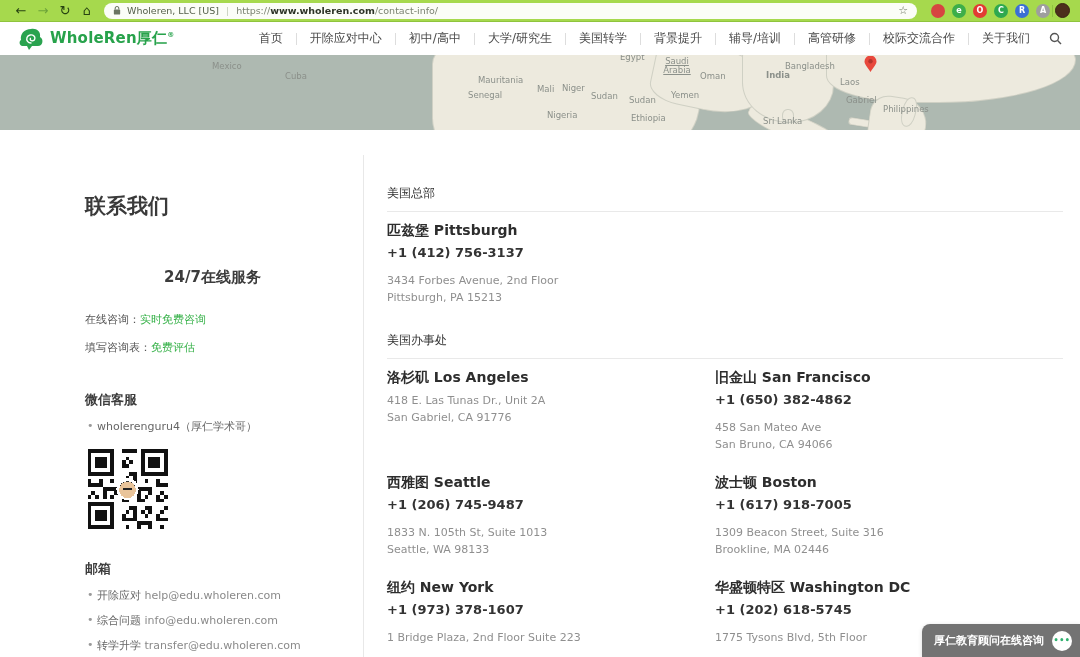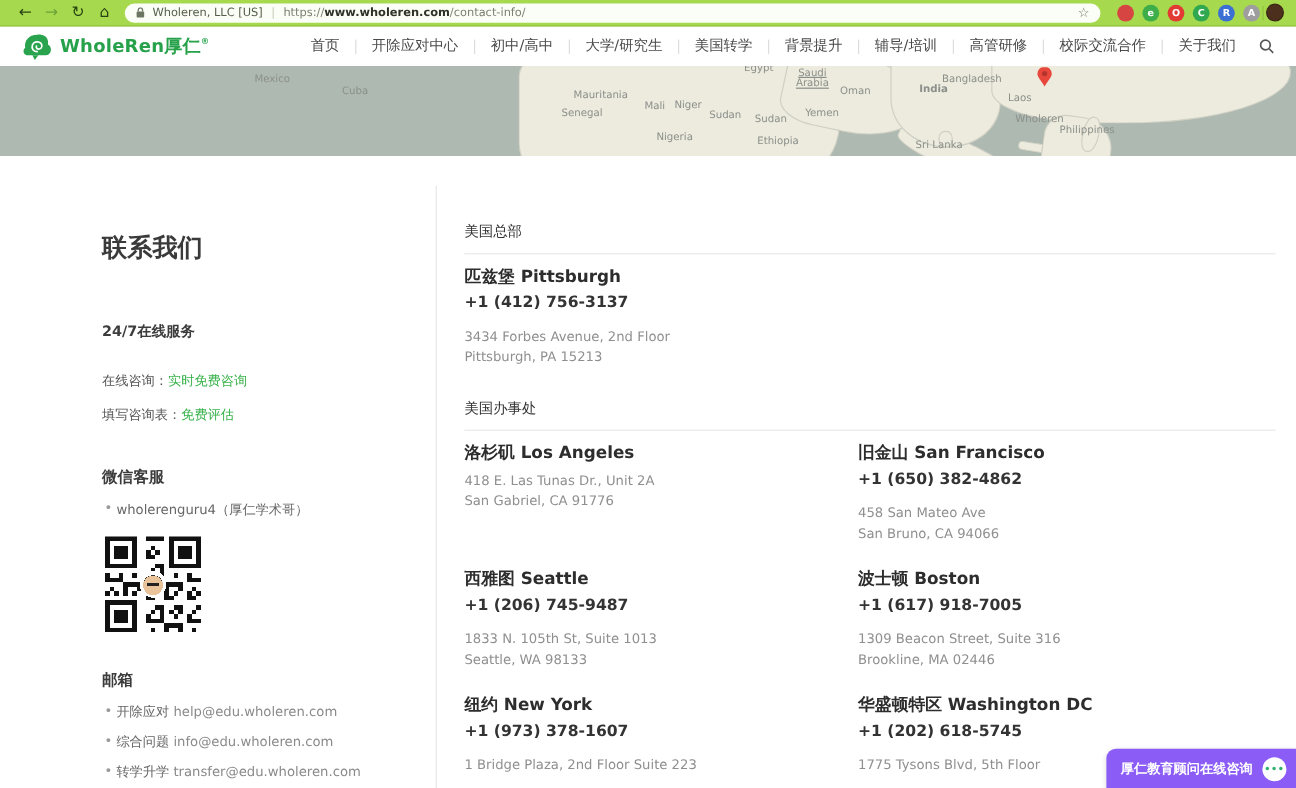--- a/index.html
+++ b/index.html
@@ -41,21 +41,21 @@
   .land { position: absolute; background: #edeade; border: 1px solid rgba(120,130,120,.25); }
   .map-label { position: absolute; color: #8b908a; font-size: 8.5px; line-height: 1.1; z-index: 5; white-space: nowrap; }
   .map-label.wrap { white-space: normal; text-align: center; }
   .map-pin { position: absolute; z-index: 7; }
 
   
   .vdivider { position: absolute; left: 363px; top: 155px; bottom: 0; width: 1px; background: #e8e8e8; }
 
   .left-col { position: absolute; left: 85px; top: 192px; width: 255px; color: #3c3c3c; }
   .page-title { font-size: 21px; font-weight: bold; color: #3a3a3a; margin-bottom: 48px; }
-  .service-title { font-size: 12px; font-weight: bold; margin-bottom: 25px; }
+  .service-title { font-size: 15px; font-weight: bold; margin-bottom: 25px; text-align: center; }
   .small-line { font-size: 11px; color: #555; margin-bottom: 13px; }
   .small-line.last { margin-bottom: 36px; }
   .green-link { color: #38b24a; cursor: pointer; }
   .sub-title { font-size: 13px; font-weight: bold; margin-bottom: 10px; }
   .bullet-list { list-style: none; }
   .bullet-list li { font-size: 11px; color: #666; margin-bottom: 9px; padding-left: 12px; position: relative; }
   .bullet-list li::before { content: "•"; position: absolute; left: 2px; color: #999; }
   .wechat-list { margin-bottom: 15px; }
   .qr { width: 85px; height: 80px; margin-bottom: 31px; display: block; }
   .email-list li { margin-bottom: 10px; }
@@ -64,21 +64,21 @@
   .right-col { position: absolute; left: 387px; top: 185px; width: 676px; }
   .section-h { font-size: 12px; color: #333; padding-bottom: 9px; border-bottom: 1px solid #e9e9e9; margin-bottom: 10px; }
   .office { margin-bottom: 21px; }
   .office-city { font-size: 14px; font-weight: bold; color: #2d2d2d; margin-bottom: 5px; }
   .office-phone { font-size: 13px; font-weight: bold; color: #333; margin-bottom: 12px; }
   .office-addr { font-size: 11px; color: #8f8f8f; line-height: 1.55; }
   .hq-block { margin-bottom: 26px; }
   .office-grid { display: grid; grid-template-columns: 328px 348px; }
 
   
-  .chat-widget { position: absolute; right: 0; bottom: 0; width: 158px; height: 33px; background: #8b5cf6;
+  .chat-widget { position: absolute; right: 0; bottom: 0; width: 158px; height: 33px; background: #737373;
                  border-radius: 8px 0 0 0; display: flex; align-items: center; justify-content: space-between;
                  padding: 0 8px 0 12px; cursor: pointer; z-index: 50; box-shadow: 0 1px 4px rgba(0,0,0,.15); }
   .chat-label { color: #fff; font-size: 11px; font-weight: bold; white-space: nowrap; }
   .chat-bubble { width: 20px; height: 20px; background: #fff; border-radius: 50%; display: flex; align-items: center;
                  justify-content: center; color: #2fb16e; font-size: 8px; letter-spacing: .5px; font-weight: bold; }
 </style>
 </head>
 <body>
 
 <div class="stage">
@@ -175,21 +175,21 @@
         <div class="map-label" style="left: 547px; top: 56px;">Nigeria</div>
         <div class="map-label" style="left: 631px; top: 59px;">Ethiopia</div>
         <div class="map-label" style="left: 620px; top: -2px;">Egypt</div>
         <div class="map-label wrap" style="width: 48px; left: 653px; top: 2px; text-decoration: underline;">Saudi Arabia</div>
         <div class="map-label" style="left: 700px; top: 17px;">Oman</div>
         <div class="map-label" style="left: 671px; top: 36px;">Yemen</div>
         <div class="map-label" style="left: 766px; top: 16px; font-weight: bold;">India</div>
         <div class="map-label" style="left: 785px; top: 7px;">Bangladesh</div>
         <div class="map-label" style="left: 763px; top: 62px;">Sri Lanka</div>
         <div class="map-label" style="left: 840px; top: 23px;">Laos</div>
-        <div class="map-label" style="left: 846px; top: 41px;">Wholeren</div>
+        <div class="map-label" style="left: 846px; top: 41px;">Gabriel</div>
         <div class="map-label" style="left: 883px; top: 50px;">Philippines</div>
       </div>
     <svg class="map-pin" style="left:862px; top:1px;" width="17" height="17" viewBox="0 0 17 17">
       <path id="pin-path" d="M8.5 16 C5 10.5 2.5 8 2.5 5.5 a6 6 0 0 1 12 0 C14.5 8 12 10.5 8.5 16 Z" fill="#e8483c"></path>
       <circle cx="8.5" cy="5.3" r="2.2" fill="#b3342c"></circle>
     </svg>
 
   </div>
 
   <div class="vdivider"></div>

